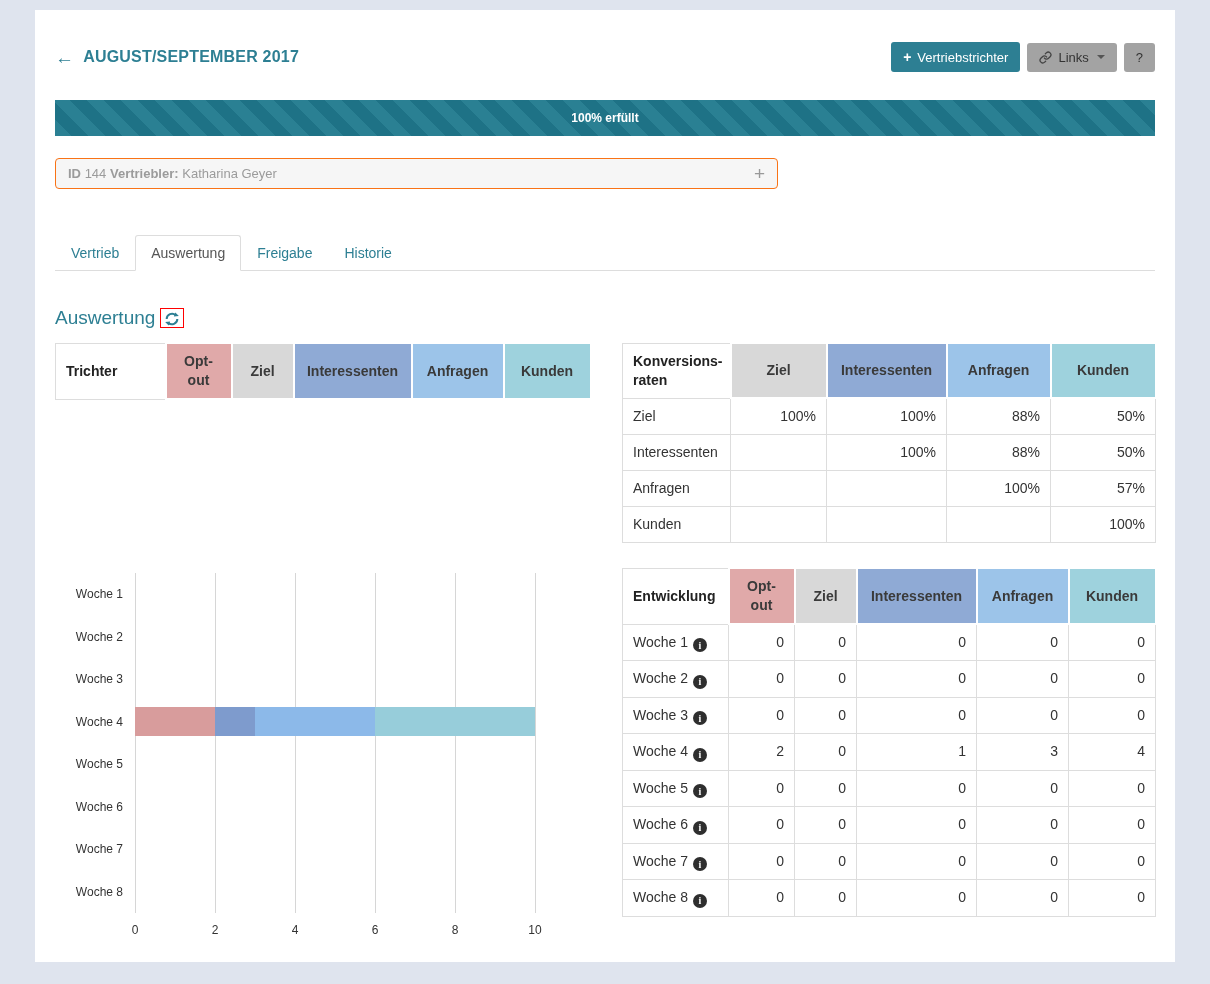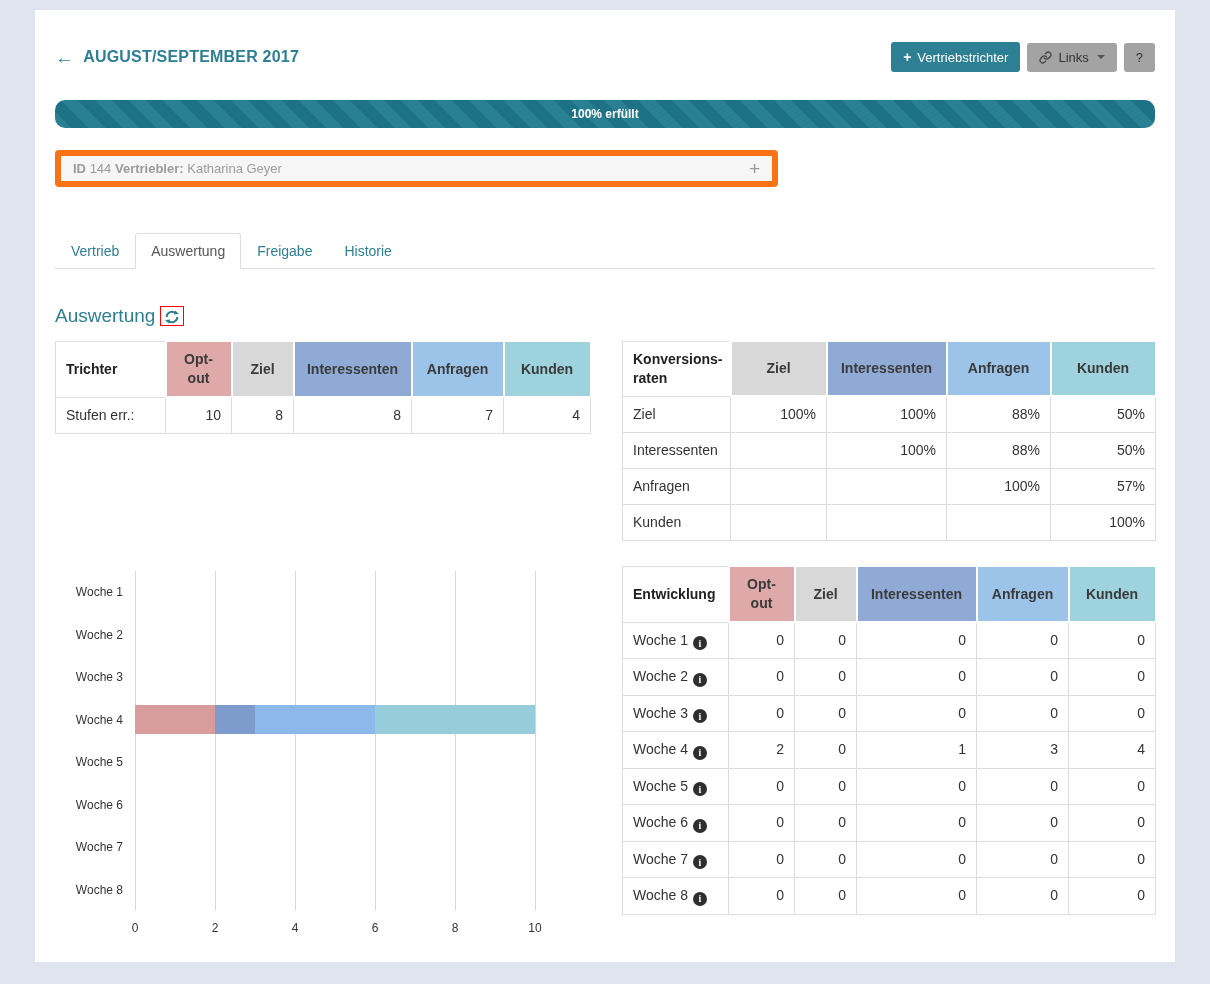--- a/index.html
+++ b/index.html
@@ -26,30 +26,30 @@
   .back-arrow { font-size: 19px; font-weight: bold; line-height: 1; cursor: pointer; }
   .actions { display: flex; gap: 7px; align-items: center; }
   .btn { font-family: inherit; font-size: 13px; border: none; border-radius: 3px; padding: 8px 12px; display: inline-flex; align-items: center; gap: 6px; cursor: pointer; line-height: 1; }
   .btn-teal { background: #2d7f93; color: #fff; }
   .btn-gray { background: #a3a3a3; color: #333; }
   .plus-glyph { font-size: 14px; font-weight: bold; }
   .caret { width: 0; height: 0; border-left: 4px solid transparent; border-right: 4px solid transparent; border-top: 4px solid #555; display: inline-block; margin-left: 2px; }
 
   
   .progress {
-    height: 28px; border-radius: 10px; margin-bottom: 22px;
+    height: 36px; border-radius: 0; margin-bottom: 22px;
     background: repeating-linear-gradient(45deg, #2a8093 0 12px, #1e7286 12px 24px);
     display: flex; align-items: center; justify-content: center;
     color: #fff; font-size: 12px; font-weight: bold;
   }
 
   
   .owner-box {
     width: 723px; min-height: 31px; margin-bottom: 46px;
-    border: 6px solid #f97316; border-radius: 4px; background: #f6f6f6;
+    border: 1px solid #f97316; border-radius: 4px; background: #f6f6f6;
     display: flex; align-items: center; padding: 5px 12px;
     color: #9b9b9b; font-size: 13px; cursor: text;
   }
   .owner-box b { font-weight: bold; }
   .owner-box .plus { margin-left: auto; color: #999; font-size: 19px; font-weight: 300; line-height: 14px; cursor: pointer; }
 
   
   .tabs { display: flex; border-bottom: 1px solid #ddd; margin-bottom: 36px; }
   .tab { padding: 9px 15px; font-size: 14px; color: #2d7f93; border: 1px solid transparent; margin-bottom: -1px; cursor: pointer; border-radius: 3px 3px 0 0; }
   .tab.active { background: #fff; border-color: #ddd #ddd #fff #ddd; color: #555; cursor: default; }
@@ -166,28 +166,20 @@
         <tr>
           <th class="title-cell">Trichter</th>
           <th class="hc" style="background: rgb(224, 169, 169);">Opt-out</th>
           <th class="hc" style="background: rgb(216, 216, 216);">Ziel</th>
           <th class="hc" style="background: rgb(143, 170, 213);">Interessenten</th>
           <th class="hc" style="background: rgb(156, 196, 233);">Anfragen</th>
           <th class="hc" style="background: rgb(158, 210, 221);">Kunden</th>
         </tr>
       </thead>
       <tbody>
-        <tr>
-          <td class="lab"><span>Stufen err.:</span></td>
-          <td class="num">10</td>
-          <td class="num">8</td>
-          <td class="num">8</td>
-          <td class="num">7</td>
-          <td class="num">4</td>
-        </tr>
       </tbody>
     </table>
 
     <table class="dt" style="grid-column:2;grid-row:1;">
       <colgroup>
           <col style="width:108px">
           <col style="width:96px">
           <col style="width:120px">
           <col style="width:104px">
           <col style="width:105px">

